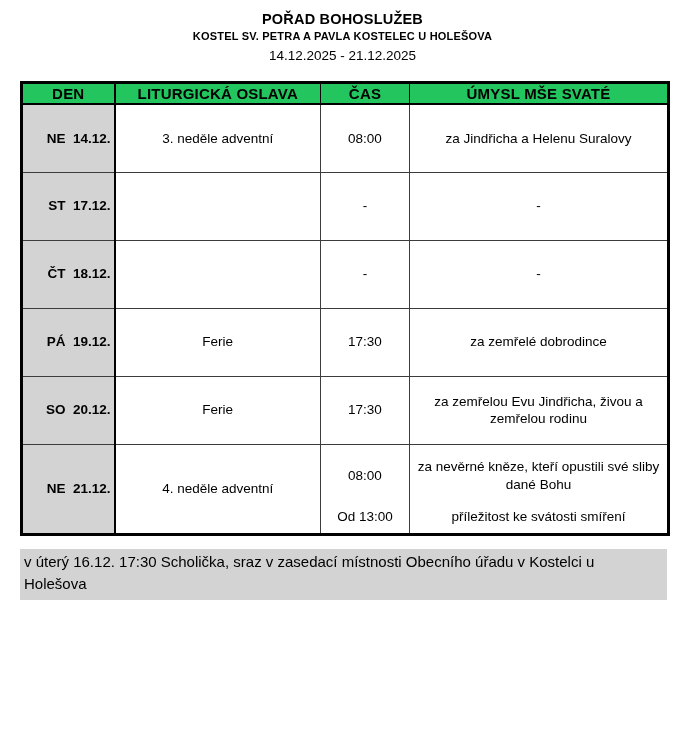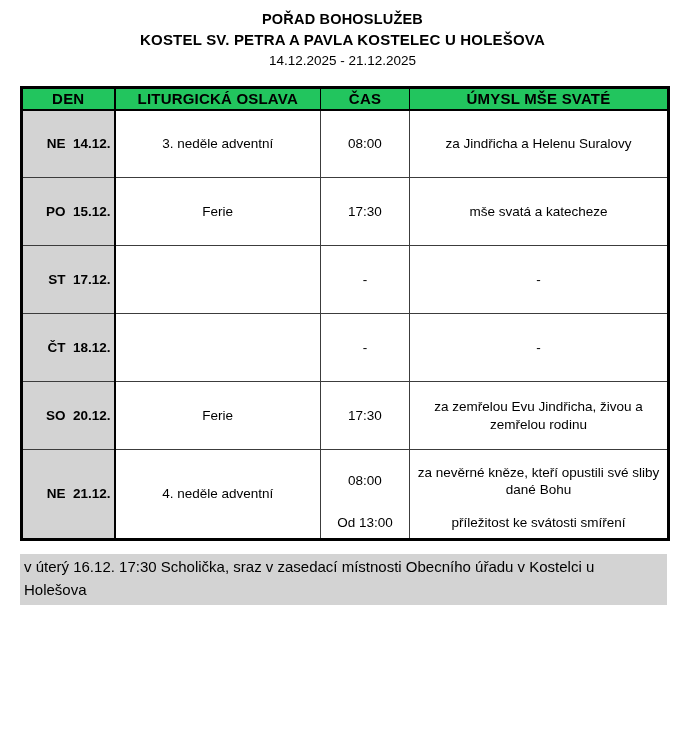--- a/index.html
+++ b/index.html
@@ -8,21 +8,21 @@
     font-family:"Liberation Sans", sans-serif;
     color:#000;
     height:756px;
     overflow:hidden;
   }
   .page { width:685px; height:756px; position:relative; }
 
   
   .titles { text-align:center; padding-top:9px; }
   .title-main   { font-size:14.5px; font-weight:bold; line-height:1.4; letter-spacing:0.2px; }
-  .title-church { font-size:15px; font-weight:bold; line-height:1.4; letter-spacing:0.2px; }
+  .title-church { font-size:11px; font-weight:bold; line-height:1.4; letter-spacing:0.2px; }
   .date-range   { font-size:13.5px; line-height:1.4; margin-top:2px; }
 
   
   table.schedule {
     border-collapse:collapse;
     table-layout:fixed;
     width:647px;
     margin:15px 0 0 20px;
     border:3px solid #000;
   }
@@ -111,36 +111,36 @@
       </tr>
     </thead>
     <tbody>
       <tr class="data-row">
         <td class="day-cell">NE  14.12.</td>
         <td>3. neděle adventní</td>
         <td>08:00</td>
         <td>za Jindřicha a Helenu Suralovy</td>
       </tr>
       <tr class="data-row">
-        <td class="day-cell">PO  15.12.</td>
-        <td>Ferie</td>
-        <td>17:30</td>
-        <td>mše svatá a katecheze</td>
-      </tr>
-      <tr class="data-row">
         <td class="day-cell">ST  17.12.</td>
         <td></td>
         <td>-</td>
         <td>-</td>
       </tr>
       <tr class="data-row">
         <td class="day-cell">ČT  18.12.</td>
         <td></td>
         <td>-</td>
         <td>-</td>
+      </tr>
+      <tr class="data-row">
+        <td class="day-cell">PÁ  19.12.</td>
+        <td>Ferie</td>
+        <td>17:30</td>
+        <td>za zemřelé dobrodince</td>
       </tr>
       <tr class="data-row">
         <td class="day-cell">SO  20.12.</td>
         <td>Ferie</td>
         <td>17:30</td>
         <td>za zemřelou Evu Jindřicha, živou a zemřelou rodinu</td>
       </tr>
       <tr class="last-row">
         <td class="day-cell">NE  21.12.</td>
         <td>4. neděle adventní</td>

